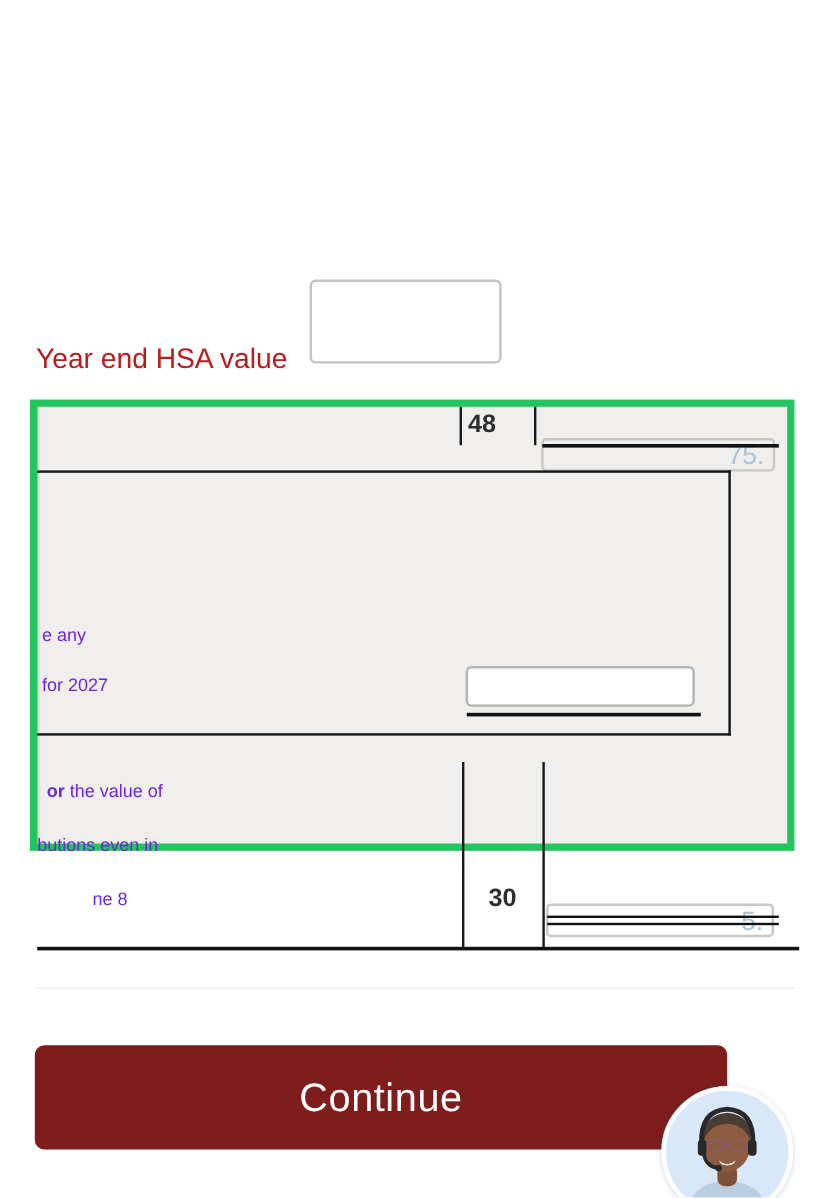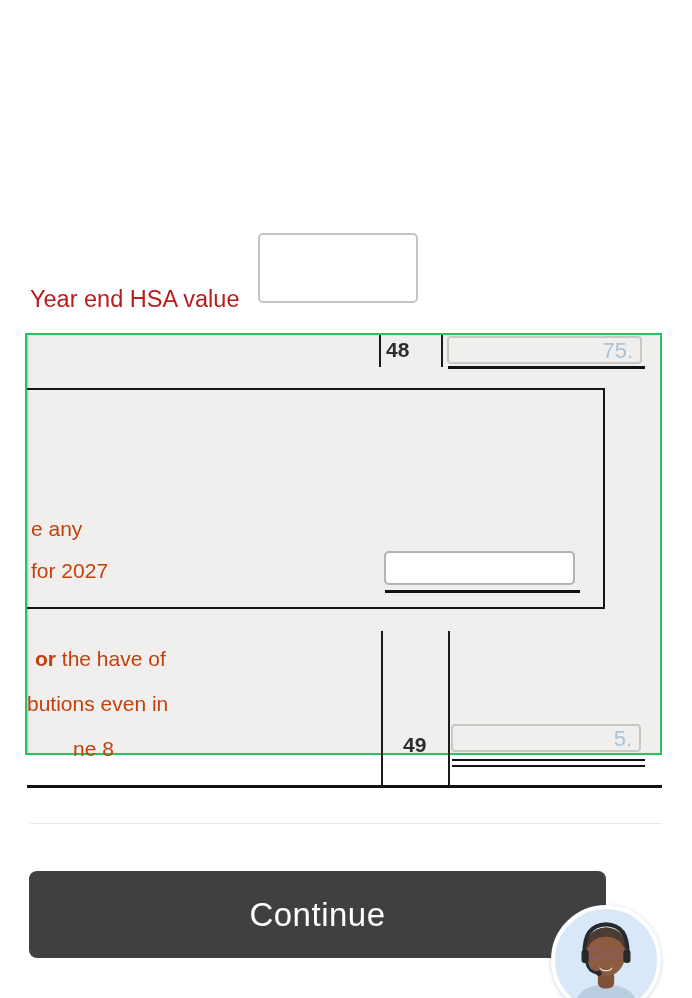--- a/index.html
+++ b/index.html
@@ -22,48 +22,48 @@
     position:absolute; top:255px; left:30px;
     font-size:23.5px; color:#b91c1c;margin-top:31px;
   }
   .hsa-input {
     position:absolute; top:233px; left:258px; width:160px; height:70px;
     background:#fff; border:2px solid #c4c4c2; border-radius:5px;
     font-size:24px; padding:0 10px; color:#36383b; outline:none;
   }
   
   .form-panel {
-    position:absolute; top:333px; left:25px; width:637px; height:422px;
-    background:#f0efed; border:2px solid #22c55e;
+    position:absolute; top:333px; left:25px; width:637px; height:376px;
+    background:#f0efed; border:6px solid #22c55e;
     box-shadow:inset 2px 0 2px -1px rgba(0,0,0,0.25);
   }
   .vline { position:absolute; width:2px; background:#1a1a1a; }
   .line-num { position:absolute; font-size:21px; font-weight:bold; color:#2d2d2d; }
   .amount-box {
     position:absolute; height:28px; border:2px solid #c9c8c5; border-radius:4px;
     font-size:22px; text-align:right; line-height:25px; padding-right:7px;
-    color:#a9c2d6; cursor:text;
+    color:#a9c2d6; cursor:text;margin-top:25px;
   }
   .rule { position:absolute; background:#121212; height:3px; }
   .dbl-rule { position:absolute; height:8px; border-top:2px solid #121212; border-bottom:2px solid #121212; }
   .big-box {
     position:absolute; left:0; top:53px; width:578px; height:221px;
     border:2px solid #161616; border-left:none;
   }
-  .form-text { position:absolute; font-size:21px; color:#c2410c; white-space:nowrap; }
+  .form-text { position:absolute; font-size:15px; color:#6d28d9; white-space:nowrap; }
   .focused-input {
     position:absolute; left:357px; top:161px; width:191px; height:34px;
     background:#ffffff; border:2px solid #b3b3b1; border-radius:5px;
     font-size:19px; padding:0 6px; outline:none; color:#2c2c2c;
   }
   
   .separator { position:absolute; top:823px; left:30px; width:632px; height:1px; background:#e9e9e9; }
   .continue-btn {
     position:absolute; top:871px; left:29px; width:577px; height:87px;
-    background:#404040; border:none; border-radius:8px;
+    background:#7f1d1d; border:none; border-radius:8px;
     color:#ffffff; font-size:33px; font-weight:500; cursor:pointer;
     font-family:"Liberation Sans", sans-serif; letter-spacing:0.5px;
   }
   .avatar {
     position:absolute; top:905px; left:551px; width:110px; height:110px;
     border-radius:50%; background:#d9e8f8; border:4px solid #ffffff;
     box-shadow:0 1px 4px rgba(40,80,140,0.25); overflow:hidden; cursor:pointer;
   }
   .avatar svg { display:block; width:100%; height:100%; }
 </style>
@@ -86,28 +86,28 @@
     <div class="rule" style="left:421px; top:31px; width:197px;"></div>
 
     <div class="big-box">
       <div class="form-text" style="left:4px; top:127px;">e any</div>
       <div class="form-text" style="left:4px; top:169px;">for 2027</div>
       <input class="focused-input" type="text" value="" style="">
       <div class="rule" style="left:358px; top:200px; width:195px;"></div>
     </div>
 
     <div class="form-text" style="left:8px; top:312px;">
-      <b>or</b><span> the have of</span>
+      <b>or</b><span> the value of</span>
     </div>
     <div class="form-text" style="left:0px; top:357px;">butions even in</div>
     <div class="form-text" style="left:2px; top:402px;margin-left:44px;">ne 8</div>
 
     <div class="vline" style="left:354px; top:296px; height:156px;"></div>
     <div class="vline" style="left:421px; top:296px; height:156px;"></div>
-    <div class="line-num" style="left:376px; top:398px;">49</div>
+    <div class="line-num" style="left:376px; top:398px;">30</div>
     <div class="amount-box" style="left:424px; top:389px; width:190px;">5.</div>
     <div class="dbl-rule" style="left:425px; top:424px; width:193px;"></div>
 
     <div class="rule" style="left:0; top:450px; width:635px;"></div>
   </div>
 
   <div class="separator"></div>
 
   <button class="continue-btn">
     <span>Continue</span>

